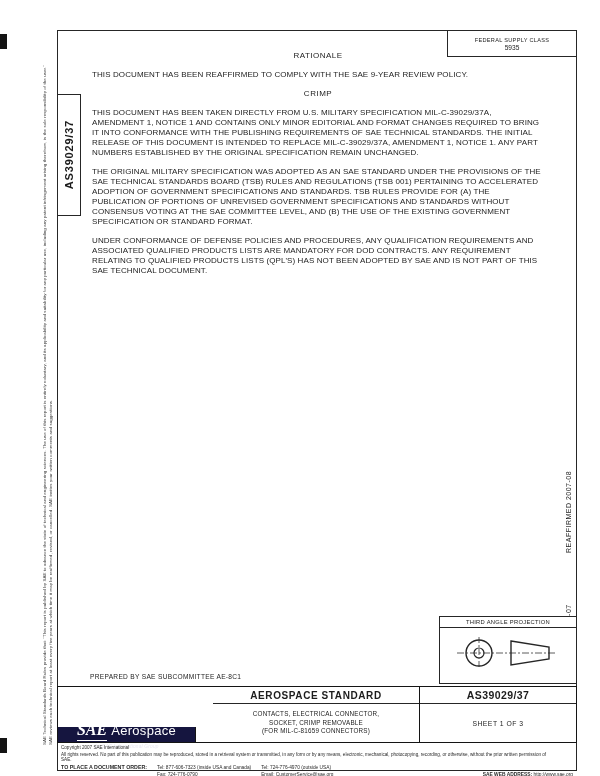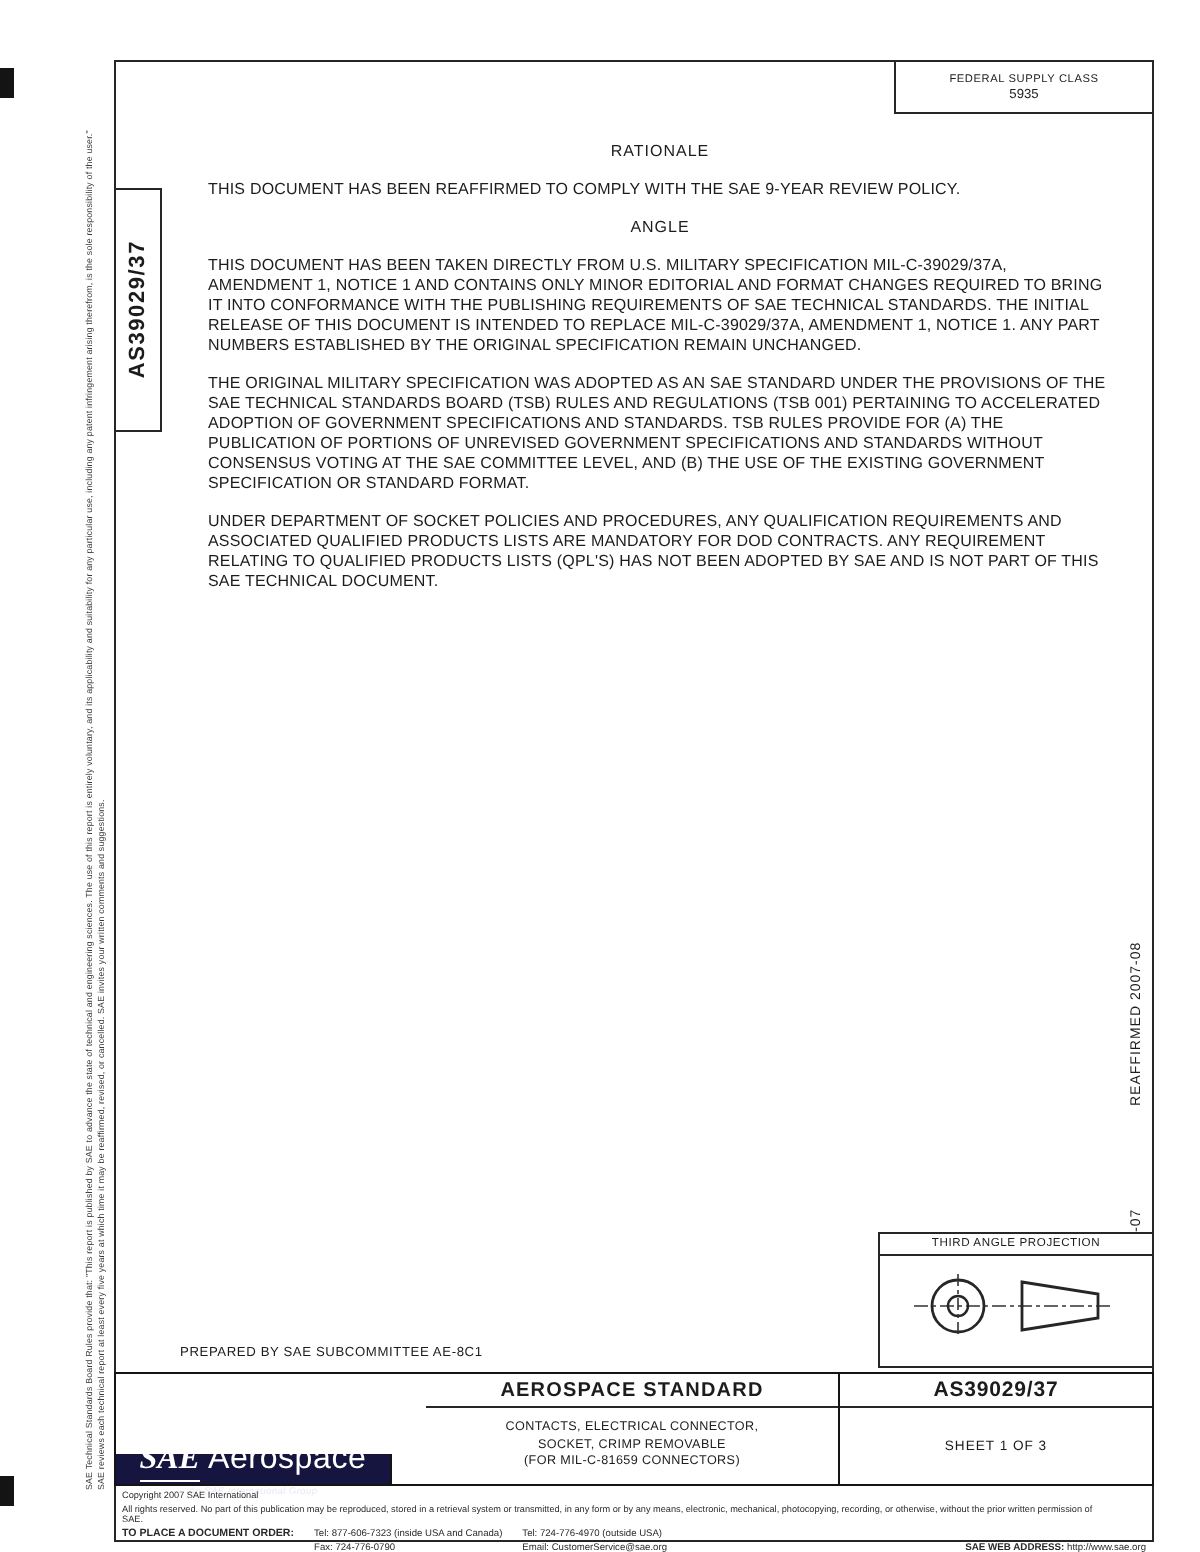--- a/index.html
+++ b/index.html
@@ -28,21 +28,21 @@
   .fsc-label { font-size:5.6px; letter-spacing:0.3px; }
   .fsc-value { font-size:6.6px; margin-top:1px; }
 
   .doc-box {
     position:absolute; left:-1px; top:63px; width:24px; height:122px;
     border:1.5px solid #262626; display:flex; align-items:center; justify-content:center; box-sizing:border-box;
     background:#fff;
   }
   .doc-box span { writing-mode:vertical-rl; transform:rotate(180deg); font-weight:bold; font-size:11px; letter-spacing:0.8px; white-space:nowrap; }
 
-  .content { position:absolute; left:34px; top:40px; width:452px; font-size:8px; line-height:10px; letter-spacing:0.1px;margin-left:12px; }
+  .content { position:absolute; left:34px; top:20px; width:452px; font-size:8px; line-height:10px; letter-spacing:0.1px; }
   .content .h { text-align:center; margin:0 0 9px 0; letter-spacing:0.5px; }
   .content p { margin:0 0 9px 0; }
 
   .vlabel {
     position:absolute; right:4px; writing-mode:vertical-rl; transform:rotate(180deg);
     font-size:7px; letter-spacing:0.5px; white-space:nowrap; display:flex; align-items:center; justify-content:center;
   }
   .reaffirmed { top:425px; height:112px; }
   .issued { top:565px; height:78px; }
 
@@ -59,21 +59,21 @@
     position:absolute; left:-1px; right:-1px; top:655px; height:57px;
     border:1.8px solid #141414; display:flex; box-sizing:border-box; background:#fff;
   }
   .cell { box-sizing:border-box; }
   .logo-cell {
     width:138px; background:#15153f; color:#fff; border-right:1.8px solid #141414;
     display:flex; flex-direction:column; align-items:center; justify-content:center;margin-top:40px;
   }
   .logo-row { display:flex; align-items:baseline; gap:4px; }
   .logo-sae { font-family:"Liberation Serif", serif; font-style:italic; font-weight:bold; font-size:16px; border-bottom:1.5px solid #fff; padding-bottom:1px; }
-  .logo-aero { font-size:16px; letter-spacing:0.3px; }
+  .logo-aero { font-size:13px; letter-spacing:0.3px; }
   .logo-tagline { font-size:4.8px; font-style:italic; margin-top:3px; letter-spacing:0.2px; color:#e8e8f2; }
 
   .title-cell { flex:1; border-right:1.8px solid #141414; display:flex; flex-direction:column;margin-left:17px; }
   .std-title { height:16px; display:flex; align-items:center; justify-content:center; font-weight:bold; font-size:10px; letter-spacing:0.6px; border-bottom:1px solid #262626; }
   .subtitle { flex:1; display:flex; flex-direction:column; align-items:center; justify-content:center; font-size:6.3px; line-height:8.5px; letter-spacing:0.2px; }
 
   .num-cell { width:156px; display:flex; flex-direction:column; }
   .doc-num { height:16px; display:flex; align-items:center; justify-content:center; font-weight:bold; font-size:10.5px; letter-spacing:0.4px; border-bottom:1px solid #262626; }
   .sheet { flex:1; display:flex; align-items:center; justify-content:center; font-size:6.8px; letter-spacing:0.5px; }
 
@@ -113,24 +113,24 @@
       <div class="fsc-value">5935</div>
     </div>
 
     <div class="doc-box">
       <span>AS39029/37</span>
     </div>
 
     <div class="content">
       <div class="h">RATIONALE</div>
       <p>THIS DOCUMENT HAS BEEN REAFFIRMED TO COMPLY WITH THE SAE 9-YEAR REVIEW POLICY.</p>
-      <div class="h">ANGLE</div>
+      <div class="h">CRIMP</div>
       <p>THIS DOCUMENT HAS BEEN TAKEN DIRECTLY FROM U.S. MILITARY SPECIFICATION MIL-C-39029/37A, AMENDMENT 1, NOTICE 1 AND CONTAINS ONLY MINOR EDITORIAL AND FORMAT CHANGES REQUIRED TO BRING IT INTO CONFORMANCE WITH THE PUBLISHING REQUIREMENTS OF SAE TECHNICAL STANDARDS. THE INITIAL RELEASE OF THIS DOCUMENT IS INTENDED TO REPLACE MIL-C-39029/37A, AMENDMENT 1, NOTICE 1. ANY PART NUMBERS ESTABLISHED BY THE ORIGINAL SPECIFICATION REMAIN UNCHANGED.</p>
       <p>THE ORIGINAL MILITARY SPECIFICATION WAS ADOPTED AS AN SAE STANDARD UNDER THE PROVISIONS OF THE SAE TECHNICAL STANDARDS BOARD (TSB) RULES AND REGULATIONS (TSB 001) PERTAINING TO ACCELERATED ADOPTION OF GOVERNMENT SPECIFICATIONS AND STANDARDS. TSB RULES PROVIDE FOR (A) THE PUBLICATION OF PORTIONS OF UNREVISED GOVERNMENT SPECIFICATIONS AND STANDARDS WITHOUT CONSENSUS VOTING AT THE SAE COMMITTEE LEVEL, AND (B) THE USE OF THE EXISTING GOVERNMENT SPECIFICATION OR STANDARD FORMAT.</p>
-      <p>UNDER DEPARTMENT OF SOCKET POLICIES AND PROCEDURES, ANY QUALIFICATION REQUIREMENTS AND ASSOCIATED QUALIFIED PRODUCTS LISTS ARE MANDATORY FOR DOD CONTRACTS. ANY REQUIREMENT RELATING TO QUALIFIED PRODUCTS LISTS (QPL'S) HAS NOT BEEN ADOPTED BY SAE AND IS NOT PART OF THIS SAE TECHNICAL DOCUMENT.</p>
+      <p>UNDER CONFORMANCE OF DEFENSE POLICIES AND PROCEDURES, ANY QUALIFICATION REQUIREMENTS AND ASSOCIATED QUALIFIED PRODUCTS LISTS ARE MANDATORY FOR DOD CONTRACTS. ANY REQUIREMENT RELATING TO QUALIFIED PRODUCTS LISTS (QPL'S) HAS NOT BEEN ADOPTED BY SAE AND IS NOT PART OF THIS SAE TECHNICAL DOCUMENT.</p>
     </div>
 
     <div class="vlabel reaffirmed">REAFFIRMED 2007-08</div>
     <div class="vlabel issued">ISSUED 2000-07</div>
 
     <div class="projection-box">
       <div class="proj-label">THIRD ANGLE PROJECTION</div>
       <div class="proj-symbol">
         <svg width="110" height="40" viewBox="0 0 110 40">
           <line x1="4" y1="20" x2="104" y2="20" stroke="#333" stroke-width="0.8" stroke-dasharray="7,2,2,2"></line>

